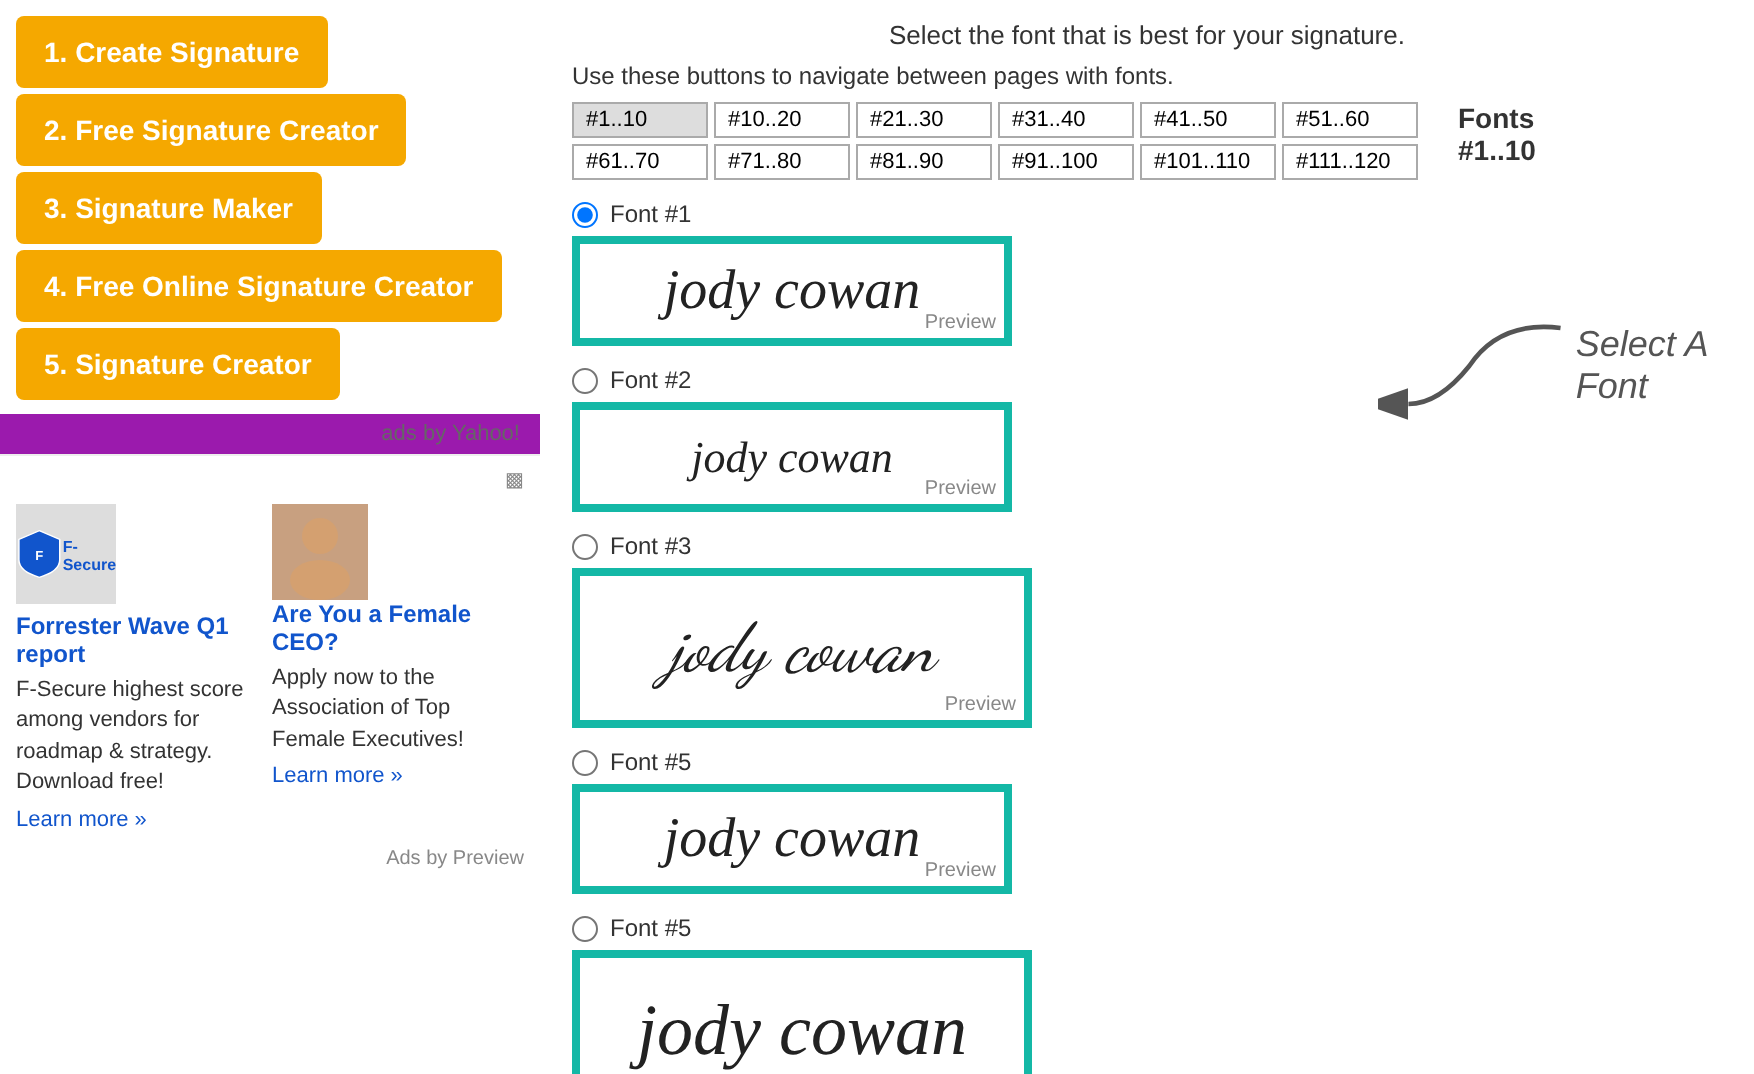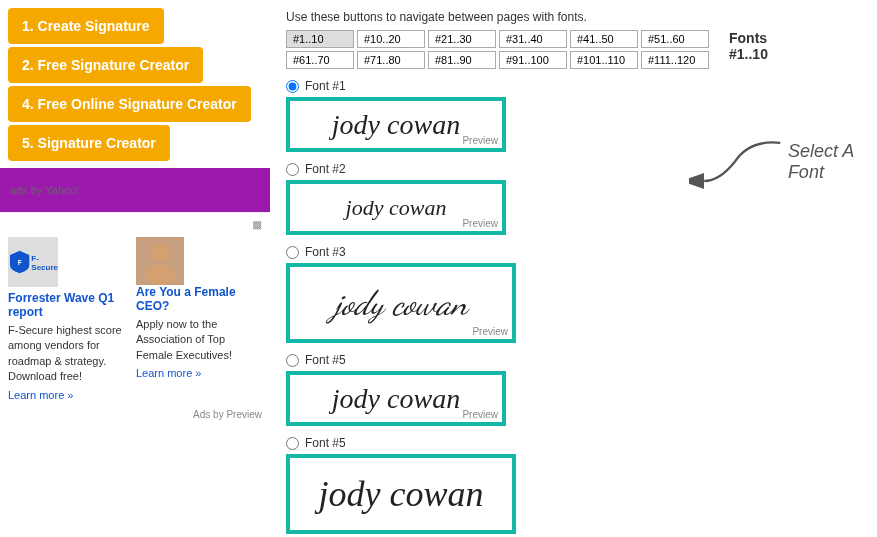--- a/index.html
+++ b/index.html
@@ -24,24 +24,24 @@
       margin: 3px 8px;
       border-radius: 4px;
       text-decoration: none;
       cursor: pointer;
       border: none;
       text-align: left;
     }
     .nav-button:first-child { margin-top: 8px; }
 
     .ads-by-yahoo {
-      text-align: left;
+      text-align: right;
       font-size: 11px;
       color: #666;
-      padding: 16px 10px;
+      padding: 4px 10px;
       background: #9b1aad;
       margin: 4px 0 0 0;
     }
 
     .ad-section {
       padding: 6px 8px;
       border-top: 1px solid #eee;
       position: relative;
     }
     .ad-label {
@@ -219,20 +219,21 @@
       gap: 3px;
     }
   </style>
 </head>
 <body>
 
 <div id="sidebar">
   <div>
     <button class="nav-button">1. Create Signature</button>
     <button class="nav-button">2. Free Signature Creator</button>
+    <button class="nav-button">3. Signature Maker</button>
     <button class="nav-button">4. Free Online Signature Creator</button>
     <button class="nav-button">5. Signature Creator</button>
   </div>
   <div class="ads-by-yahoo">ads by Yahoo!</div>
 
   <div class="ad-section">
     <span class="ad-label">▩</span>
     <div class="ad-card">
 
       <div class="ad-item">
@@ -259,20 +260,21 @@
         <div class="ad-item-title">Are You a Female CEO?</div>
         <div class="ad-item-desc">Apply now to the Association of Top Female Executives!</div>
         <a class="ad-learn-more" href="#">Learn more »</a>
       </div>
     </div>
     <div class="ads-linkedin">Ads by Preview</div>
   </div>
 </div>
 
 <div id="main">
+  <div class="main-title">Select the font that is best for your signature.</div>
   <div class="nav-hint">Use these buttons to navigate between pages with fonts.</div>
 
   <div style="display:flex; align-items:flex-start; gap:10px;">
 
     <div>
 
       <div class="btn-row" style="margin-bottom:3px;">
         <button class="page-btn active">#1..10</button>
         <button class="page-btn">#10..20</button>
         <button class="page-btn">#21..30</button>

